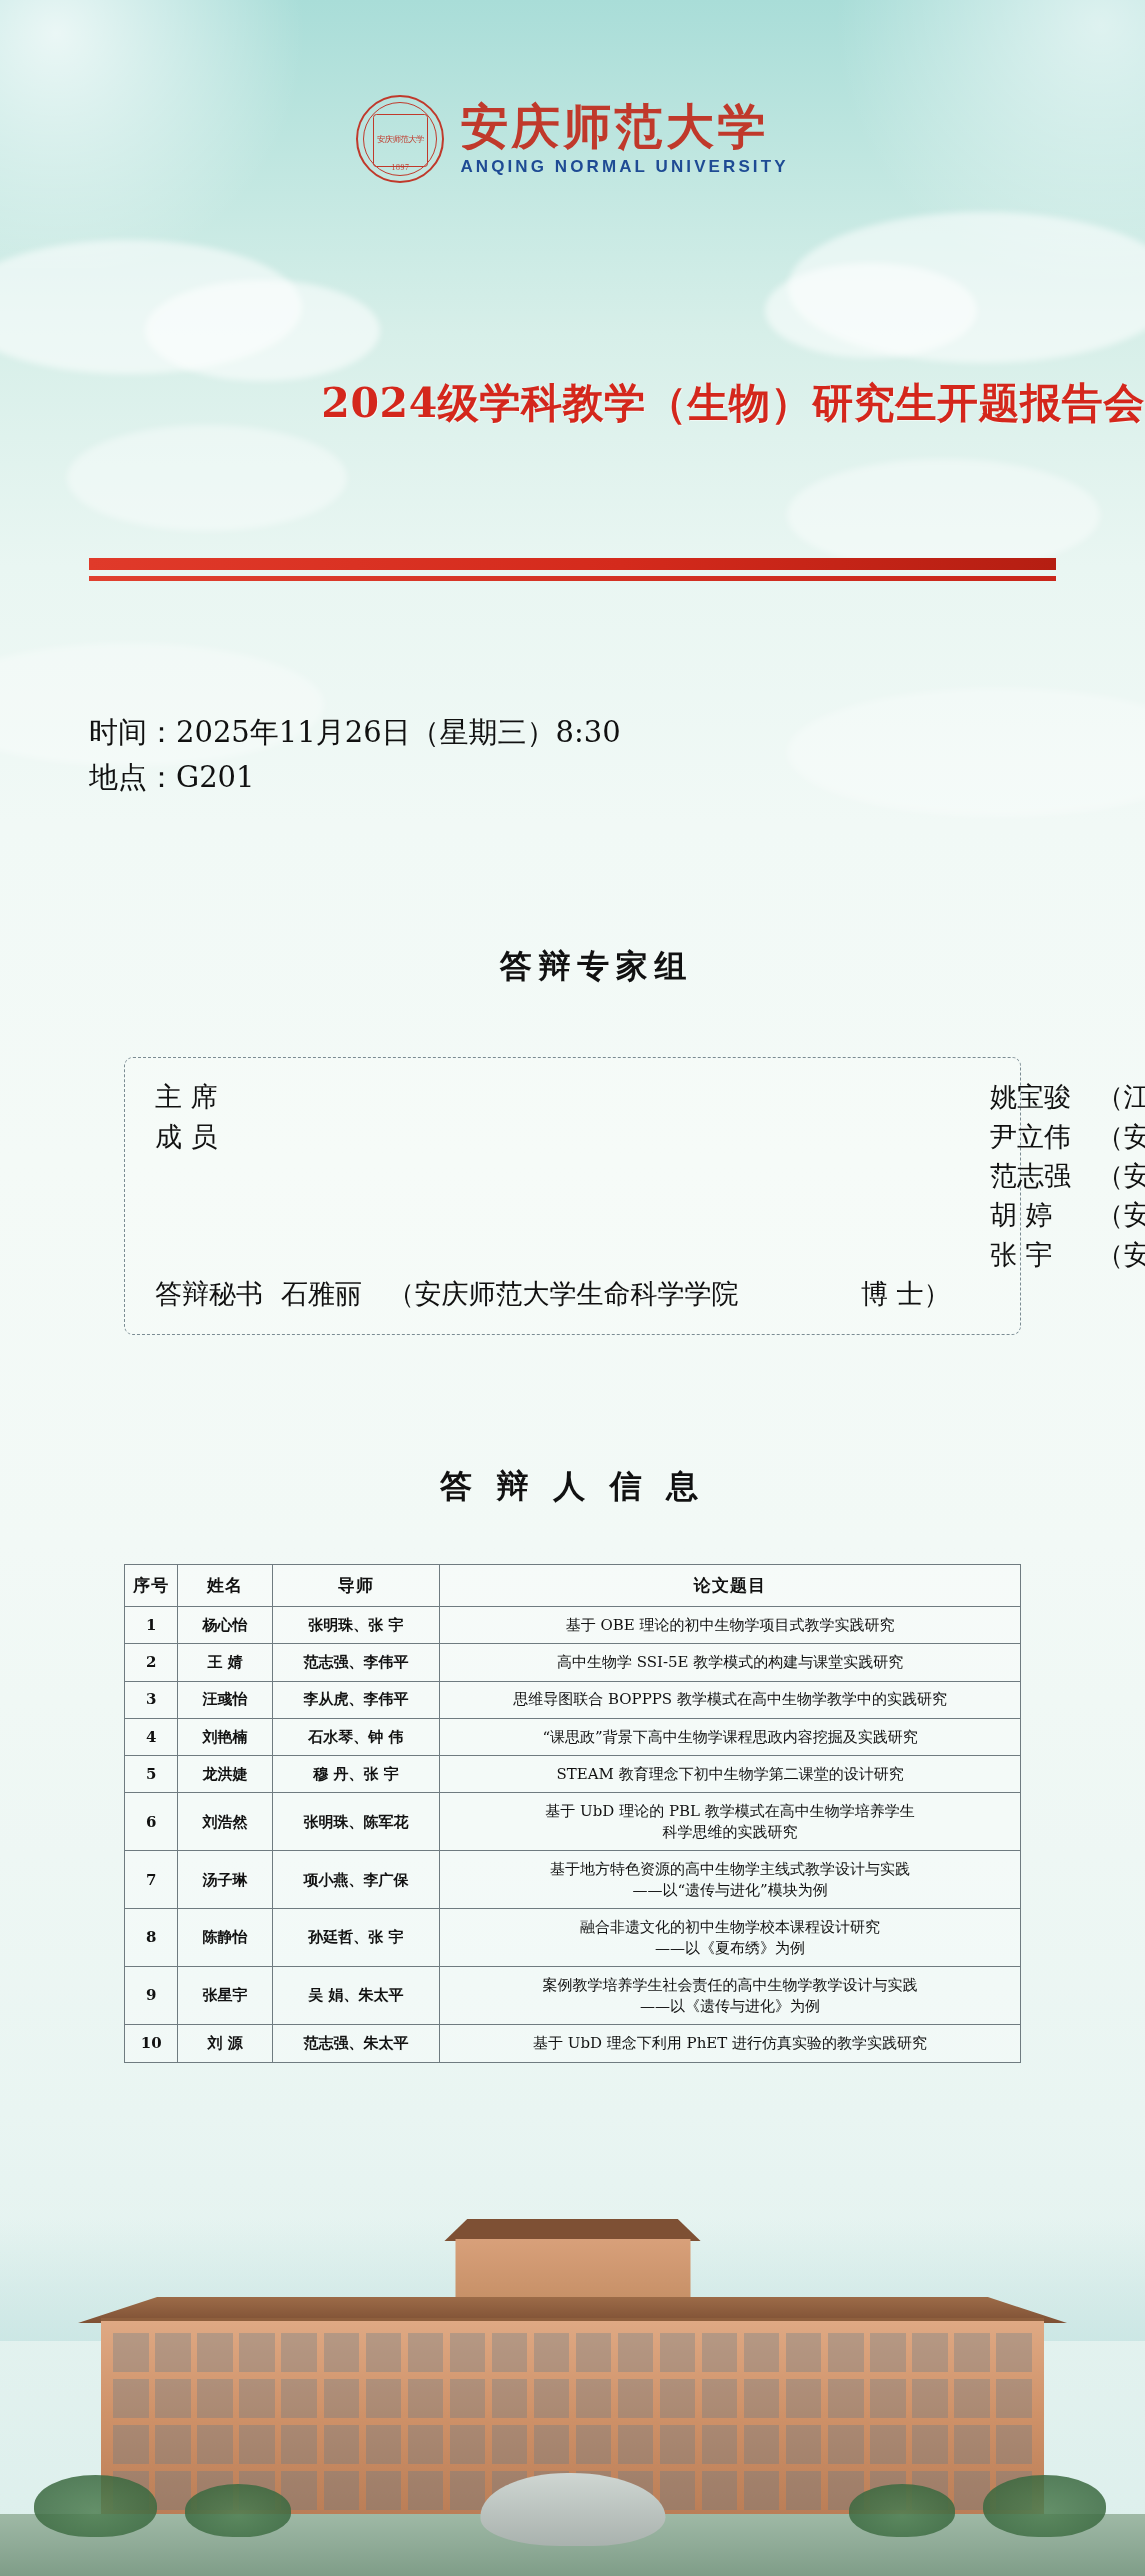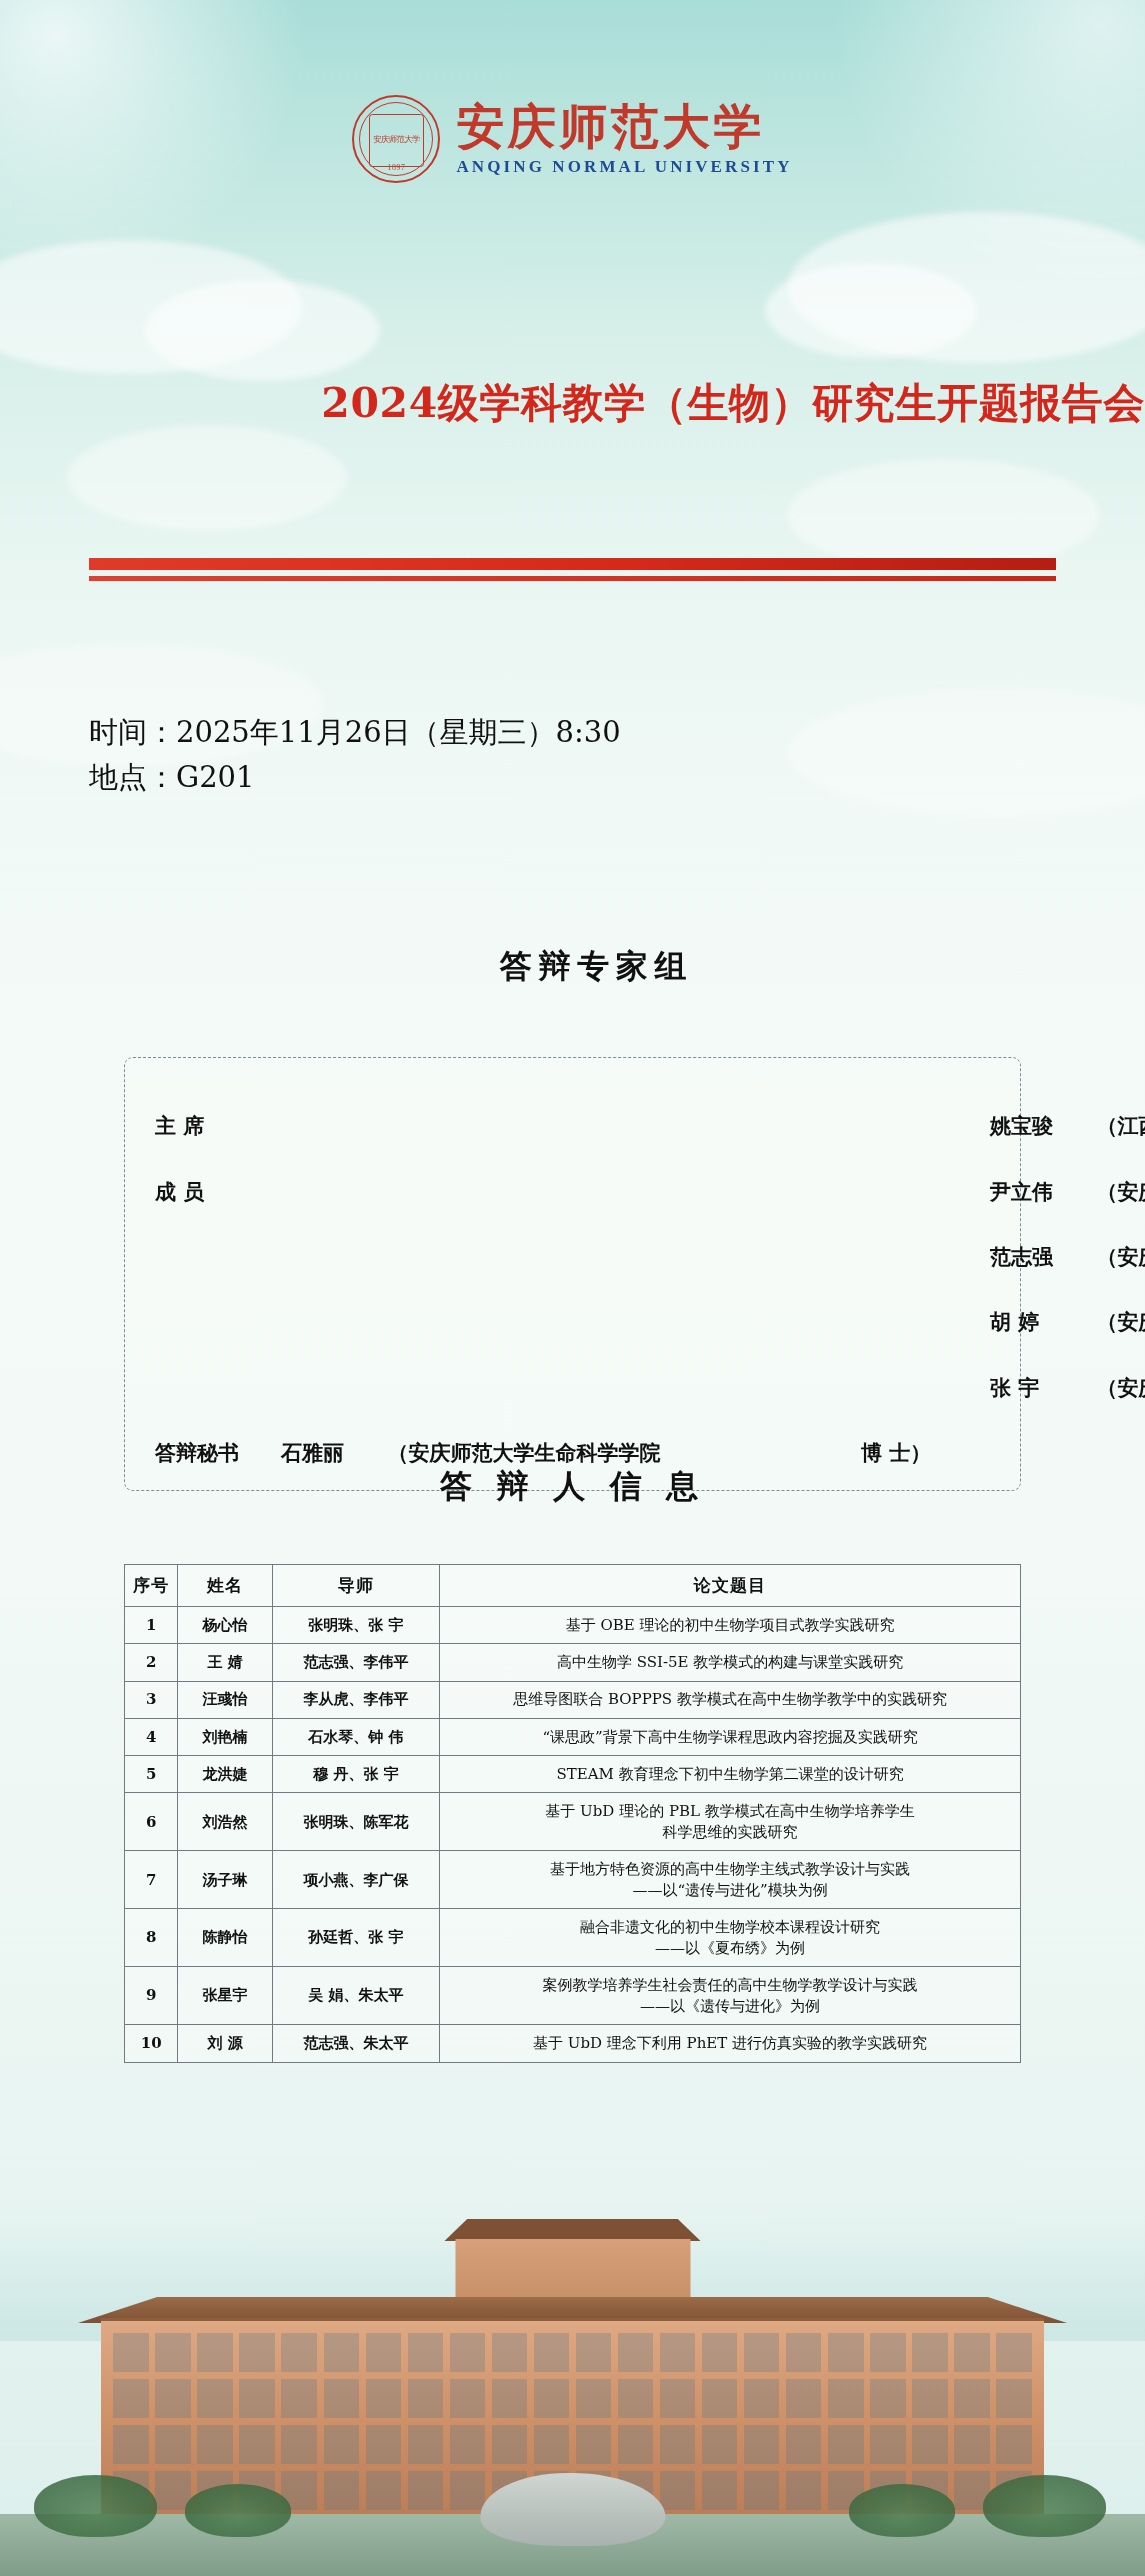--- a/index.html
+++ b/index.html
@@ -117,21 +117,21 @@
     font-family: "DejaVu Serif", serif;
     font-weight: 700;
     font-size: 48px;
     color: #c0392b;
     letter-spacing: 3.4px;
     line-height: 1.05;
     white-space: nowrap;
   }
   .logo-en {
     margin-top: 5.6px;
-    font-family: Liberation Serif, serif;
+    font-family: Liberation Sans, sans-serif;
     font-weight: 700;
     font-size: 17px;
     letter-spacing: 3.1px;
     color: #1e4b94;
     white-space: nowrap;
   }
 
   
   .main-title {
     position: absolute;
@@ -201,27 +201,26 @@
     top: 1057px;
     border: 1.7px dashed #7b8c93;
     border-radius: 9px;
     padding: 19px 30px 21px 30px;
     background: rgba(255,255,255,0.18);
   }
   .expert-row {
     display: flex;
     align-items: baseline;
     font-family: "DejaVu Serif", serif;
-    font-weight: 700;
-    font-size: 21px;
+    font-weight: 400;
+    font-size: 27px;
     color: #111;
     line-height: 1.0;
     padding: 6.2px 0;
     white-space: nowrap;
-    margin-top: 32px;
   }
   .ex-role {
     width: 126px;
     flex: none;
     display: flex;
     justify-content: space-between;
   }
   .ex-role.wide { letter-spacing: 0; }
   .ex-name {
     width: 103px;

